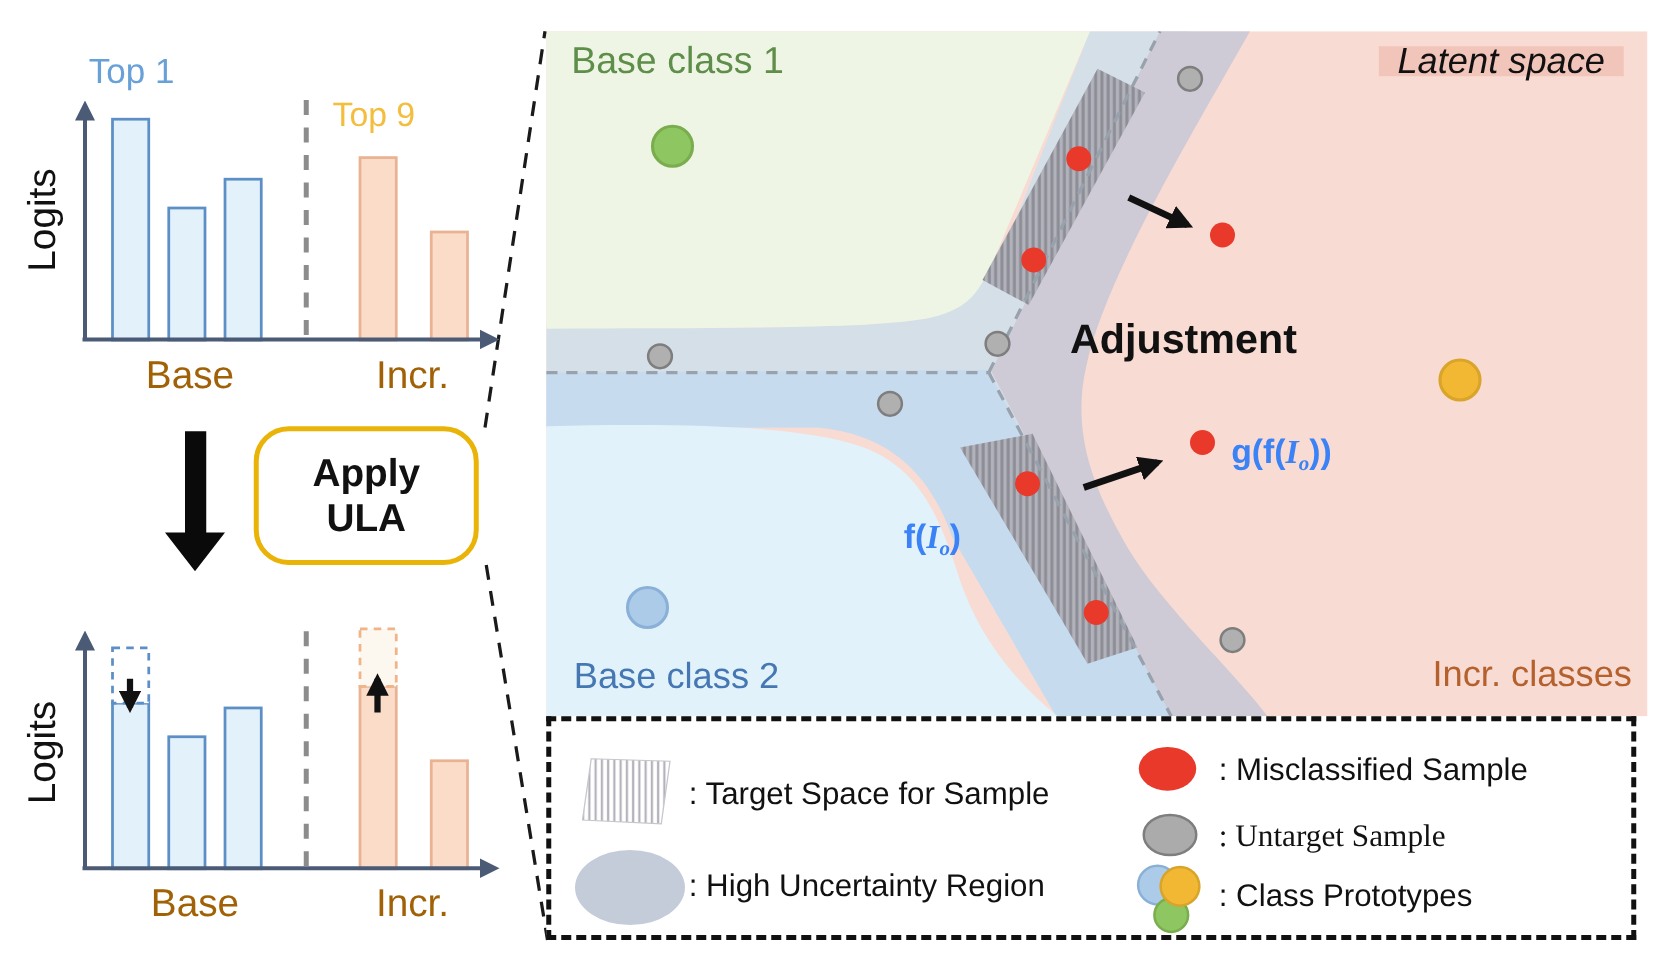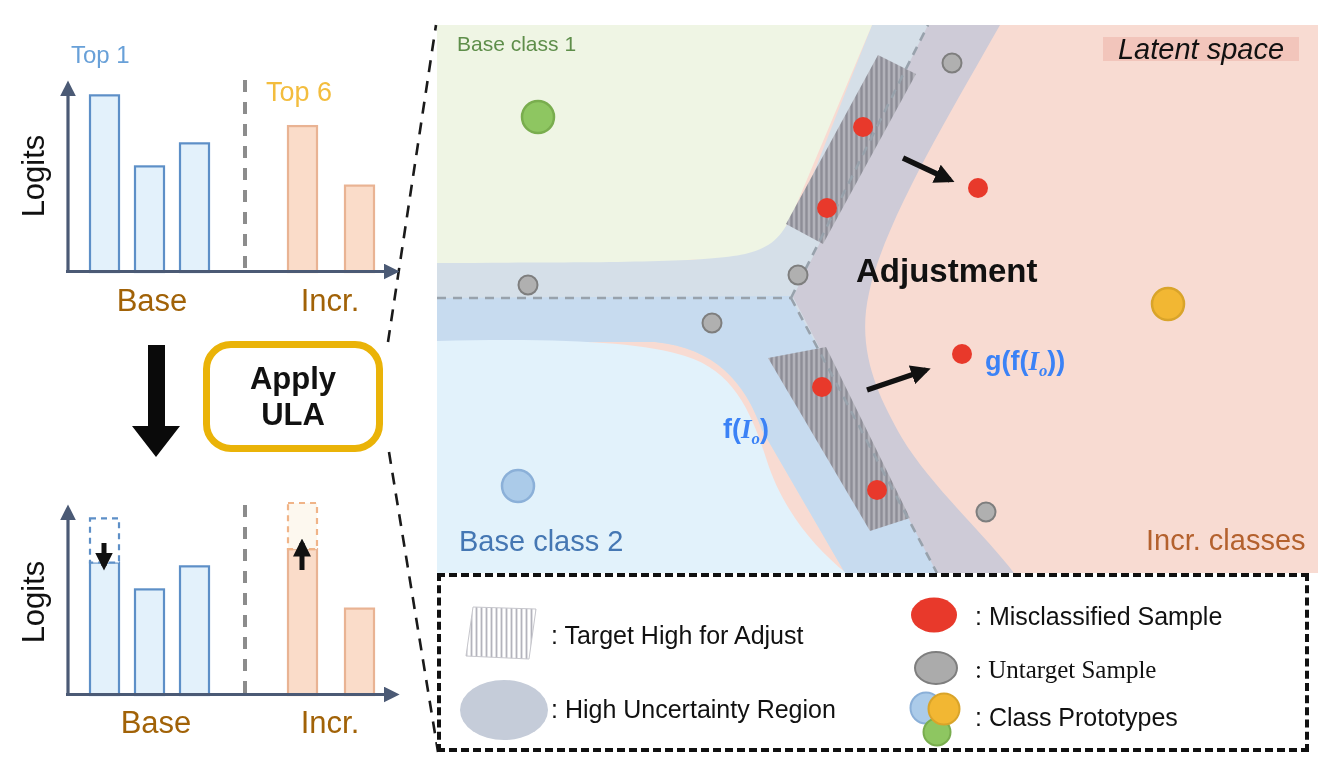--- a/index.html
+++ b/index.html
@@ -2,29 +2,29 @@
 <html><head>
 <meta charset="utf-8">
 <style>
   html,body{margin:0;padding:0;background:#ffffff;}
   body{font-family:"Liberation Sans", sans-serif;}
   #stage{position:relative;width:1340px;height:784px;background:#ffffff;overflow:hidden;}
   #scene{position:absolute;left:0;top:0;}
   .lbl{position:absolute;white-space:nowrap;line-height:1.05;}
   .centered{transform:translate(-50%,-50%);}
   .rot{transform:translate(-50%,-50%) rotate(-90deg);}
-  .top1{font-size:24px;color:#68a0d8;text-align:right;}
+  .top1{font-size:28px;color:#68a0d8;text-align:right;}
   .top2{font-size:27px;color:#f3bd3e;}
   .axis-cat{font-size:31px;color:#a16207;}
   .ylab{font-size:31px;color:#111;}
   .apply-box{position:absolute;left:203px;top:341px;width:180px;height:111px;
-    border:7px solid #eab308;border-radius:28px;background:#fff;box-sizing:border-box;
+    border:4px solid #eab308;border-radius:28px;background:#fff;box-sizing:border-box;
     display:flex;align-items:center;justify-content:center;text-align:center;
     font-weight:bold;font-size:31px;color:#111;line-height:1.15;white-space:pre-line;}
-  .base1{font-size:21px;color:#5e8e4a;}
+  .base1{font-size:30px;color:#5e8e4a;}
   .base2{font-size:29px;color:#4577b3;}
   .incrc{font-size:29px;color:#b4612e;margin-left:36px;}
   .latent-title{position:absolute;left:1103px;top:37px;width:196px;height:24px;
     background:#f2c5bb;color:#111;font-style:italic;font-size:29px;
     display:flex;align-items:center;justify-content:center;}
   .adjust{font-size:33px;font-weight:bold;color:#111;}
   .math{font-size:27px;font-weight:bold;color:#3b82f6;}
   .math i{font-family:"Liberation Serif",serif;font-style:italic;}
   .math sub{font-size:0.62em;font-family:"Liberation Serif",serif;font-style:italic;}
   .legend-box{position:absolute;left:437px;top:573px;width:872px;height:179px;
@@ -129,21 +129,21 @@
         </g>
     <line x1="68" y1="695" x2="68" y2="510" stroke="#4b5a75" stroke-width="3.2" marker-end="url(#ah-axis)"></line>
     <line x1="66" y1="694.5" x2="394" y2="694.5" stroke="#4b5a75" stroke-width="3.2" marker-end="url(#ah-axis)"></line>
     <line x1="245" y1="505" x2="245" y2="700" stroke="#8c8c8c" stroke-width="4" stroke-dasharray="12 10"></line>
     <line x1="104" y1="543" x2="104" y2="566" stroke="#111" stroke-width="5" marker-end="url(#ah-black)"></line>
     <line x1="302" y1="570" x2="302" y2="543" stroke="#111" stroke-width="5" marker-end="url(#ah-black)"></line>
   </g>
 </svg>
 
 <div class="lbl top1" style="left:71px;top:42px;">Top 1</div>
-<div class="lbl top2" style="left:266px;top:78px;">Top 6</div>
+<div class="lbl top2" style="left:266px;top:78px;">Top 9</div>
 <div class="lbl ylab rot" style="left:34px;top:176px;">Logits</div>
 <div class="lbl axis-cat centered" style="left:152px;top:301px;">Base</div>
 <div class="lbl axis-cat centered" style="left:330px;top:301px;">Incr.</div>
 
 <div class="apply-box">Apply
 ULA</div>
 
 <div class="lbl ylab rot" style="left:34px;top:602px;">Logits</div>
 <div class="lbl axis-cat centered" style="left:156px;top:723px;">Base</div>
 <div class="lbl axis-cat centered" style="left:330px;top:723px;">Incr.</div>
@@ -153,21 +153,21 @@
 <div class="lbl adjust" style="left:856px;top:254px;">Adjustment</div>
 <div class="lbl math" style="left:723px;top:415px;">f(<i>I</i><sub>o</sub>)</div>
 <div class="lbl math" style="left:985px;top:347px;">g(f(<i>I</i><sub>o</sub>))</div>
 <div class="lbl base2" style="left:459px;top:526px;">Base class 2</div>
 <div class="lbl incrc" style="left:1110px;top:525px;">Incr. classes</div>
 
 <div class="legend-box">
   <svg class="swatch" style="left:24px;top:28px;" width="74" height="56">
     <polygon points="8,2 71,4 64,54 1,51" fill="url(#hatchLight)" stroke="#c6c6cc" stroke-width="1"></polygon>
   </svg>
-  <div class="legend-label" style="left:110px;top:44px;">: Target High for Adjust</div>
+  <div class="legend-label" style="left:110px;top:44px;">: Target Space for Sample</div>
 
   <svg class="swatch" style="left:18px;top:102px;" width="90" height="62">
     <ellipse cx="45" cy="31" rx="44" ry="30" fill="#c5ccd9"></ellipse>
   </svg>
   <div class="legend-label" style="left:110px;top:118px;">: High Uncertainty Region</div>
 
   <svg class="swatch" style="left:468px;top:19px;" width="50" height="38">
     <ellipse cx="25" cy="19" rx="23" ry="17.5" fill="#e8392b"></ellipse>
   </svg>
   <div class="legend-label" style="left:534px;top:25px;">: Misclassified Sample</div>

